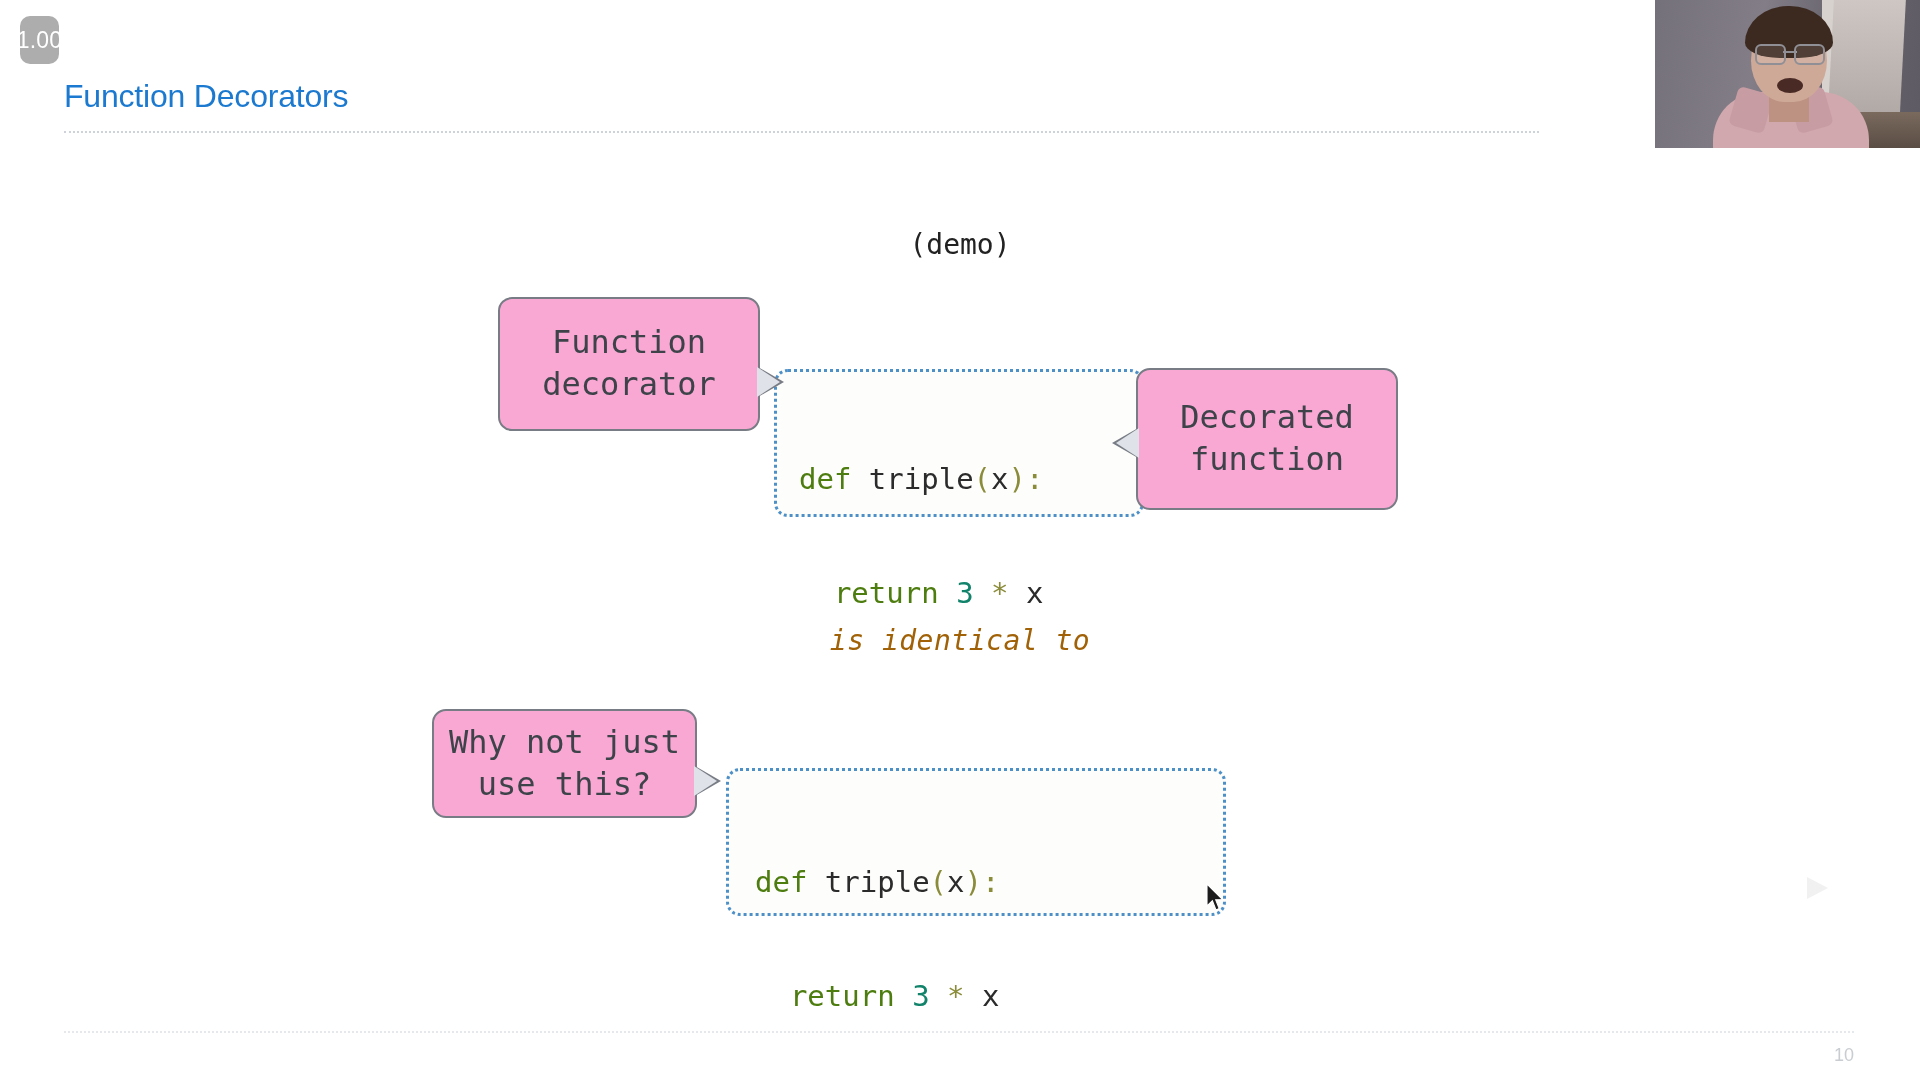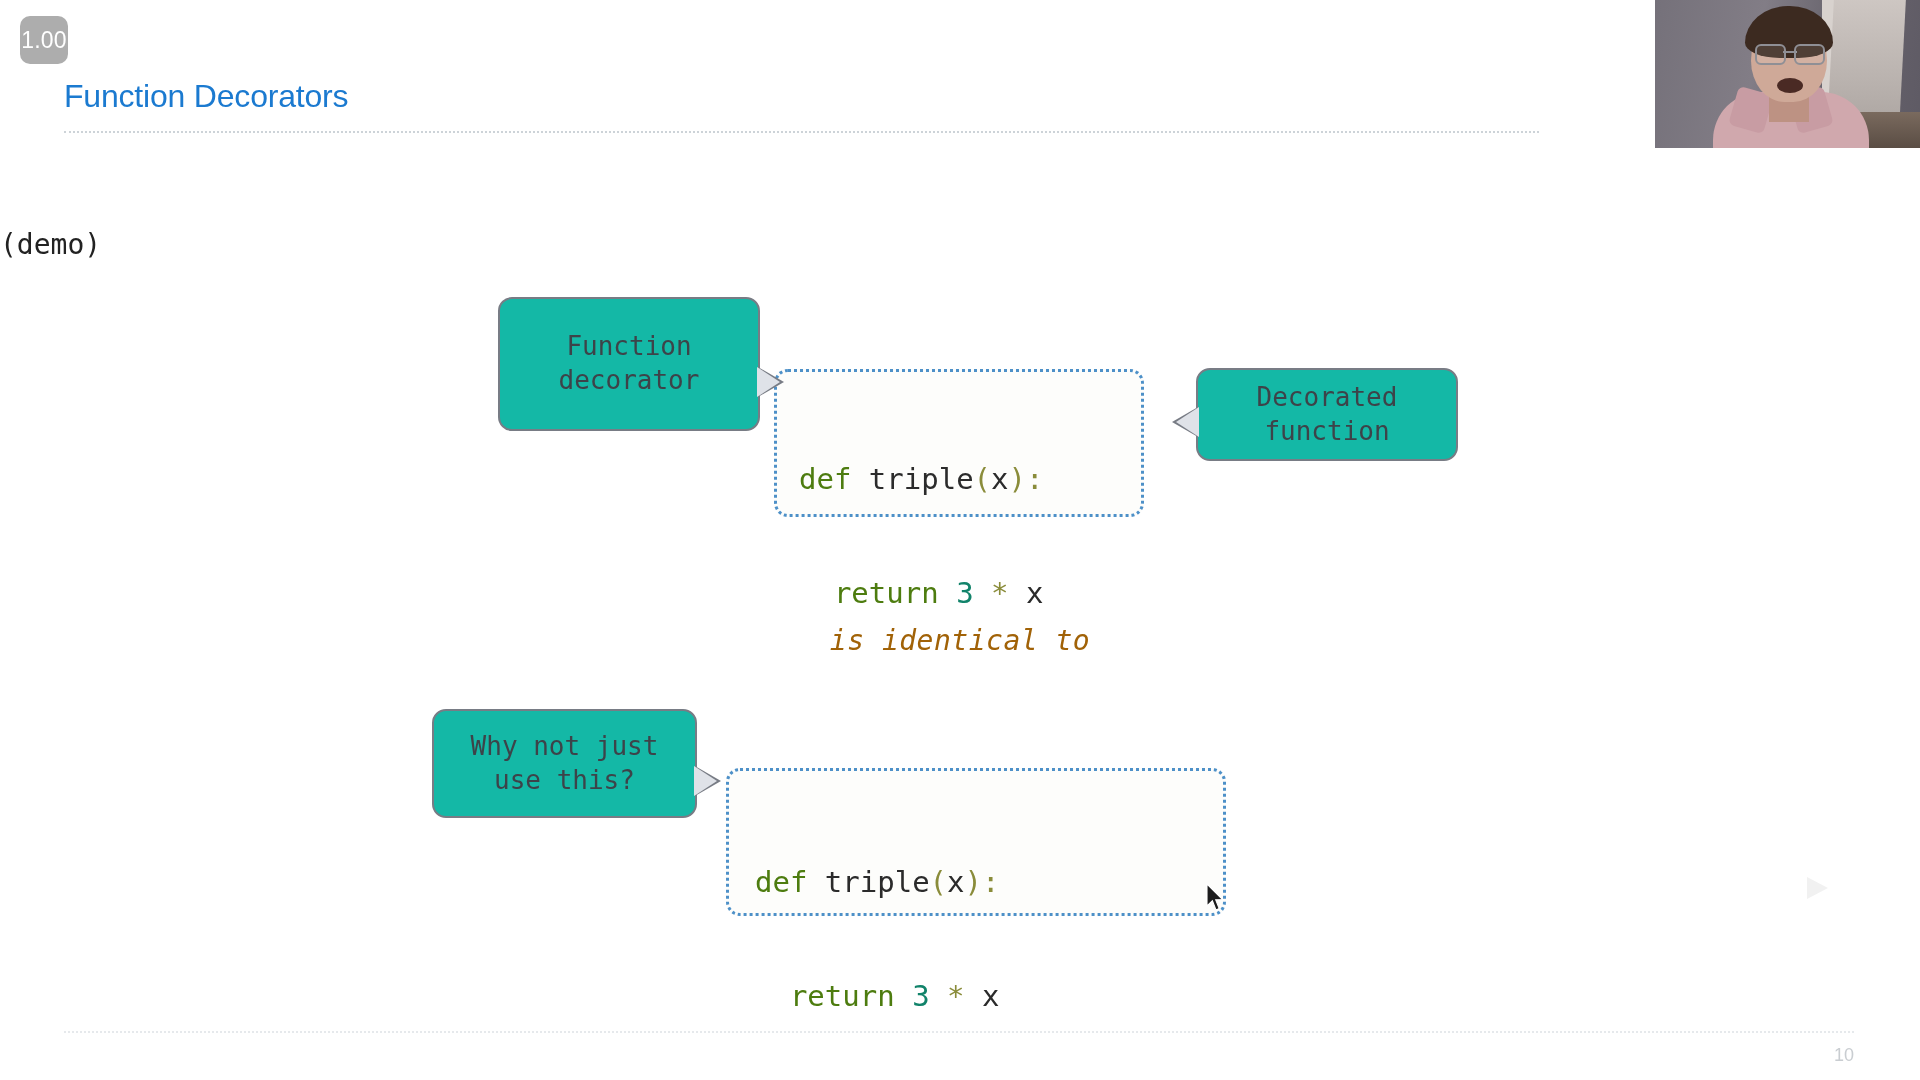--- a/index.html
+++ b/index.html
@@ -14,21 +14,21 @@
     overflow: hidden;
     font-family: "Liberation Sans", sans-serif;
     -webkit-font-smoothing: antialiased;
   }
 
   
   .speed-badge {
     position: absolute;
     left: 20px;
     top: 16px;
-    width: 48px;
+    width: 39px;
     height: 48px;
     border-radius: 10px;
     background: #adadad;
     color: #ffffff;
     font-size: 23px;
     font-family: "Liberation Sans", sans-serif;
     display: flex;
     align-items: center;
     justify-content: center;
     letter-spacing: 0.2px;
@@ -121,46 +121,46 @@
     width: 1475px;
     height: 0;
     border-top: 2px dotted #cdd3d8;
   }
 
   
   .demo-text {
     position: absolute;
     left: 0; right: 0;
     top: 228px;
-    text-align: left;
+    text-align: center;
     font-family: "DejaVu Sans Mono", "Liberation Mono", monospace;
     font-size: 28px;
     color: #222222;
   }
   .identical-text {
     position: absolute;
     left: 0; right: 0;
     top: 624px;
     text-align: center;
     font-family: "DejaVu Sans Mono", "Liberation Mono", monospace;
     font-size: 28px;
     font-style: italic;
     color: #a16207;
     letter-spacing: 0.5px;
   }
 
   
   .callout {
     position: absolute;
     box-sizing: border-box;
-    background: #14b8a6;
+    background: #f9a8d4;
     border: 2px solid #787c85;
     border-radius: 14px;
     font-family: "DejaVu Sans Mono", "Liberation Mono", monospace;
-    font-size: 26px;
+    font-size: 32px;
     color: #3d4349;
     display: flex;
     align-items: center;
     justify-content: center;
     text-align: center;
     line-height: 1.30;
     white-space: pre-line;
     z-index: 6;
   }
   
@@ -196,22 +196,22 @@
   .tail-left::after {
     left: -22px; top: 42%;
     border-right: 23px solid #dfe2e8;
   }
 
   #callout-function-decorator {
     left: 498px; top: 297px;
     width: 262px; height: 134px;
   }
   #callout-decorated-function {
-    left: 1196px; top: 368px;
-    width: 262px; height: 93px;
+    left: 1136px; top: 368px;
+    width: 262px; height: 142px;
   }
   #callout-why-not {
     left: 432px; top: 709px;
     width: 265px; height: 109px;
   }
 
   
   .code-block {
     position: absolute;
     box-sizing: border-box;

